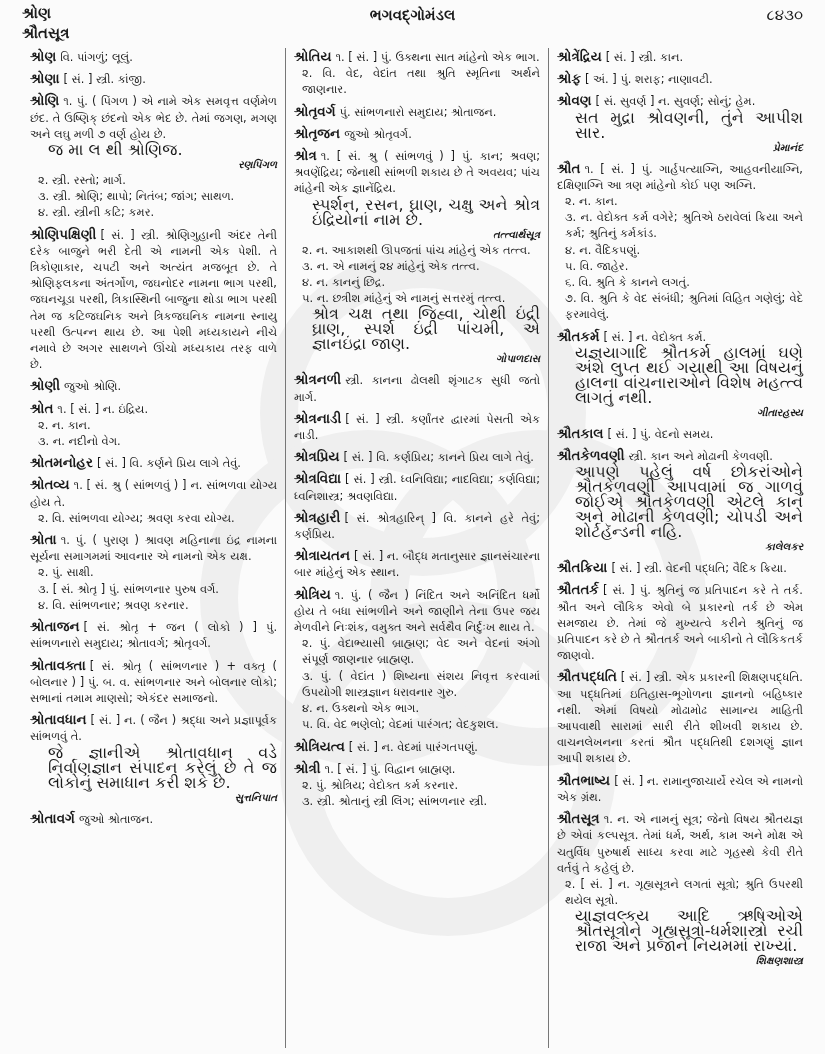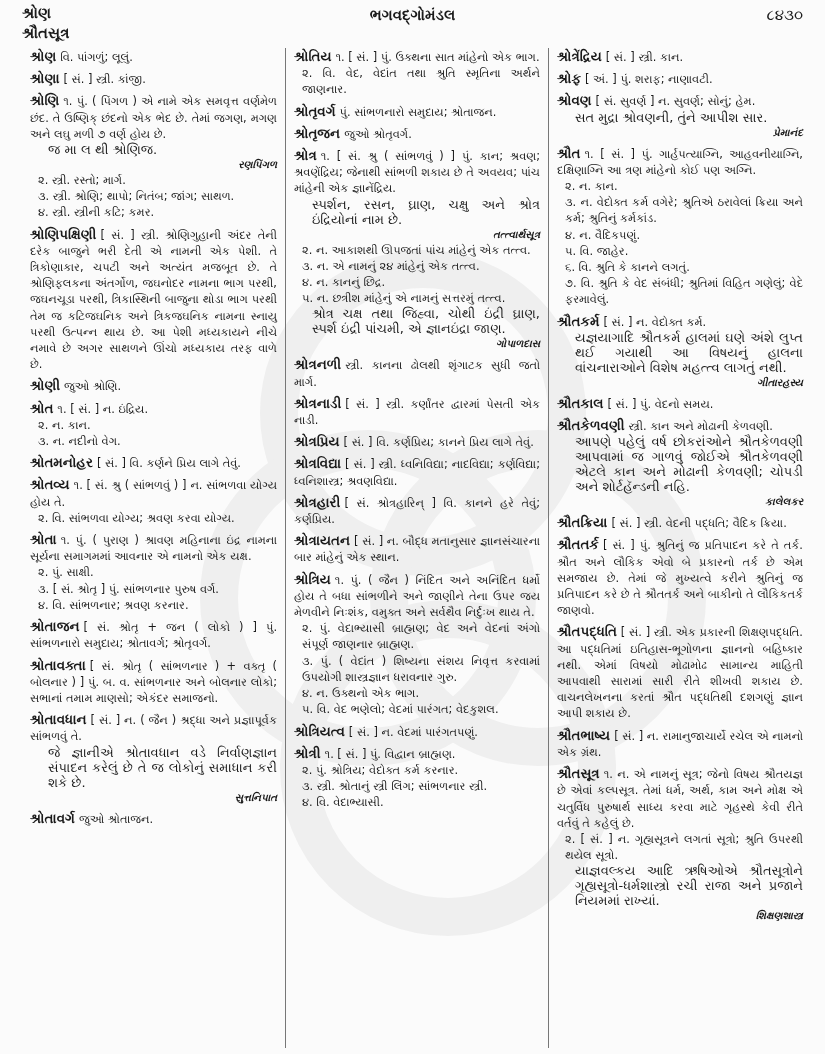--- a/index.html
+++ b/index.html
@@ -17,21 +17,21 @@
   .guide1, .guide2 { position: absolute; left: 0; font-weight: bold; font-size: 15px; }
   .guide1 { top: 0; } .guide2 { top: 20px; }
   .book-title { position: absolute; left: 0; right: 0; top: 2px; text-align: center; font-size: 15px; font-weight: bold; }
   .page-no { position: absolute; right: 0; top: 2px; font-size: 15px; font-weight: normal; }
   .columns { position: absolute; top: 48px; left: 22px; width: 790px; height: 1000px; display: flex; }
   .col { width: 263px; padding: 0 8px; box-sizing: border-box; font-size: 11.4px; line-height: 16.2px; }
   .col + .col { border-left: 1px solid #777; }
   .entry { margin-bottom: 5px; text-align: justify; }
   .hw { font-weight: bold; font-size: 13.5px; margin-right: 4px; }
   .sense { padding-left: 8px; }
-  .quote { padding-left: 18px; font-size: 13px; line-height: 15px; }
+  .quote { padding-left: 18px; font-size: 16px; line-height: 15px; }
   .src { display: block; text-align: right; font-weight: bold; font-size: 10.3px; font-style: italic; }
 </style>
 </head>
 <body>
 
 <div class="watermark">
   <div style="left:60px;top:0;width:250px;height:250px;"></div>
   <div style="left:0;top:180px;width:260px;height:260px;"></div>
   <div style="left:170px;top:180px;width:260px;height:260px;"></div>
   <div style="left:80px;top:350px;width:260px;height:260px;"></div>
@@ -66,21 +66,21 @@
       <div class="entry"><span class="hw">શ્રોતૃજન</span><span>જુઓ શ્રોતૃવર્ગ.</span></div>
       <div class="entry"><span class="hw">શ્રોત્ર</span><span>૧. [ સં. શ્રુ ( સાંભળવું ) ] પું. કાન; શ્રવણ; શ્રવણેંદ્રિય; જેનાથી સાંભળી શકાય છે તે અવયવ; પાંચ માંહેની એક જ્ઞાનેંદ્રિય.</span><div class="quote">સ્પર્શન, રસન, ઘ્રાણ, ચક્ષુ અને શ્રોત્ર ઇંદ્રિયોનાં નામ છે.</div><span class="src quote">તત્ત્વાર્થસૂત્ર</span><div class="sense">૨. ન. આકાશથી ઊપજતાં પાંચ માંહેનું એક તત્ત્વ.</div><div class="sense">૩. ન. એ નામનું ૨૪ માંહેનું એક તત્ત્વ.</div><div class="sense">૪. ન. કાનનું છિદ્ર.</div><div class="sense">૫. ન. છત્રીશ માંહેનું એ નામનું સત્તરમું તત્ત્વ.</div><div class="quote">શ્રોત્ર ચક્ષ તથા જિહ્વા, ચોથી ઇંદ્રી ઘ્રાણ, સ્પર્શ ઇંદ્રી પાંચમી, એ જ્ઞાનઇંદ્રા જાણ.</div><span class="src quote">ગોપાળદાસ</span></div>
       <div class="entry"><span class="hw">શ્રોત્રનળી</span><span>સ્ત્રી. કાનના ઢોલથી શૃંગાટક સુધી જતો માર્ગ.</span></div>
       <div class="entry"><span class="hw">શ્રોત્રનાડી</span><span>[ સં. ] સ્ત્રી. કર્ણાંતર દ્વારમાં પેસતી એક નાડી.</span></div>
       <div class="entry"><span class="hw">શ્રોત્રપ્રિય</span><span>[ સં. ] વિ. કર્ણપ્રિય; કાનને પ્રિય લાગે તેવું.</span></div>
       <div class="entry"><span class="hw">શ્રોત્રવિદ્યા</span><span>[ સં. ] સ્ત્રી. ધ્વનિવિદ્યા; નાદવિદ્યા; કર્ણવિદ્યા; ધ્વનિશાસ્ત્ર; શ્રવણવિદ્યા.</span></div>
       <div class="entry"><span class="hw">શ્રોત્રહારી</span><span>[ સં. શ્રોત્રહારિન્ ] વિ. કાનને હરે તેવું; કર્ણપ્રિય.</span></div>
       <div class="entry"><span class="hw">શ્રોત્રાયતન</span><span>[ સં. ] ન. બૌદ્ધ મતાનુસાર જ્ઞાનસંચારના બાર માંહેનું એક સ્થાન.</span></div>
       <div class="entry"><span class="hw">શ્રોત્રિય</span><span>૧. પું. ( જૈન ) નિંદિત અને અનિંદિત ધર્મો હોય તે બધા સાંભળીને અને જાણીને તેના ઉપર જય મેળવીને નિઃશંક, વમુક્ત અને સર્વથૈવ નિર્દુઃખ થાય તે.</span><div class="sense">૨. પું. વેદાભ્યાસી બ્રાહ્મણ; વેદ અને વેદનાં અંગો સંપૂર્ણ જાણનાર બ્રાહ્મણ.</div><div class="sense">૩. પું. ( વેદાંત ) શિષ્યના સંશય નિવૃત્ત કરવામાં ઉપયોગી શાસ્ત્રજ્ઞાન ધરાવનાર ગુરુ.</div><div class="sense">૪. ન. ઉક્થનો એક ભાગ.</div><div class="sense">૫. વિ. વેદ ભણેલો; વેદમાં પારંગત; વેદકુશલ.</div></div>
       <div class="entry"><span class="hw">શ્રોત્રિયત્વ</span><span>[ સં. ] ન. વેદમાં પારંગતપણું.</span></div>
-      <div class="entry"><span class="hw">શ્રોત્રી</span><span>૧. [ સં. ] પું. વિદ્વાન બ્રાહ્મણ.</span><div class="sense">૨. પું. શ્રોત્રિય; વેદોક્ત કર્મ કરનાર.</div><div class="sense">૩. સ્ત્રી. શ્રોતાનું સ્ત્રી લિંગ; સાંભળનાર સ્ત્રી.</div><div class="sense">૪. વિ. વેદાભ્યાસી.</div></div>
+      <div class="entry"><span class="hw">શ્રોત્રી</span><span>૧. [ સં. ] પું. વિદ્વાન બ્રાહ્મણ.</span><div class="sense">૨. પું. શ્રોત્રિય; વેદોક્ત કર્મ કરનાર.</div><div class="sense">૩. સ્ત્રી. શ્રોતાનું સ્ત્રી લિંગ; સાંભળનાર સ્ત્રી.</div></div>
     </div>
   <div class="col">
       <div class="entry"><span class="hw">શ્રોત્રેંદ્રિય</span><span>[ સં. ] સ્ત્રી. કાન.</span></div>
       <div class="entry"><span class="hw">શ્રોફ</span><span>[ અં. ] પું. શરાફ; નાણાવટી.</span></div>
       <div class="entry"><span class="hw">શ્રોવણ</span><span>[ સં. સુવર્ણ ] ન. સુવર્ણ; સોનું; હેમ.</span><div class="quote">સત મુદ્રા શ્રોવણની, તુંને આપીશ સાર.</div><span class="src quote">પ્રેમાનંદ</span></div>
       <div class="entry"><span class="hw">શ્રૌત</span><span>૧. [ સં. ] પું. ગાર્હપત્યાગ્નિ, આહવનીયાગ્નિ, દક્ષિણાગ્નિ આ ત્રણ માંહેનો કોઈ પણ અગ્નિ.</span><div class="sense">૨. ન. કાન.</div><div class="sense">૩. ન. વેદોક્ત કર્મ વગેરે; શ્રુતિએ ઠરાવેલાં ક્રિયા અને કર્મ; શ્રુતિનું કર્મકાંડ.</div><div class="sense">૪. ન. વૈદિકપણું.</div><div class="sense">૫. વિ. જાહેર.</div><div class="sense">૬. વિ. શ્રુતિ કે કાનને લગતું.</div><div class="sense">૭. વિ. શ્રુતિ કે વેદ સંબંધી; શ્રુતિમાં વિહિત ગણેલું; વેદે ફરમાવેલું.</div></div>
       <div class="entry"><span class="hw">શ્રૌતકર્મ</span><span>[ સં. ] ન. વેદોક્ત કર્મ.</span><div class="quote">યજ્ઞયાગાદિ શ્રૌતકર્મ હાલમાં ઘણે અંશે લુપ્ત થઈ ગયાથી આ વિષયનું હાલના વાંચનારાઓને વિશેષ મહત્ત્વ લાગતું નથી.</div><span class="src quote">ગીતારહસ્ય</span></div>
       <div class="entry"><span class="hw">શ્રૌતકાલ</span><span>[ સં. ] પું. વેદનો સમય.</span></div>
       <div class="entry"><span class="hw">શ્રૌતકેળવણી</span><span>સ્ત્રી. કાન અને મોઢાની કેળવણી.</span><div class="quote">આપણે પહેલું વર્ષ છોકરાંઓને શ્રૌતકેળવણી આપવામાં જ ગાળવું જોઈએ શ્રૌતકેળવણી એટલે કાન અને મોઢાની કેળવણી; ચોપડી અને શોર્ટહૅન્ડની નહિ.</div><span class="src quote">કાલેલકર</span></div>
       <div class="entry"><span class="hw">શ્રૌતક્રિયા</span><span>[ સં. ] સ્ત્રી. વેદની પદ્ધતિ; વૈદિક ક્રિયા.</span></div>

